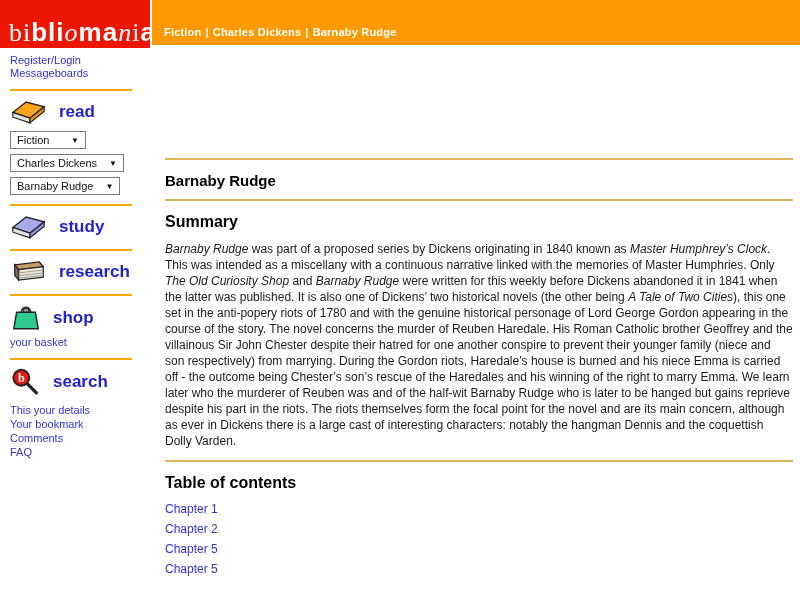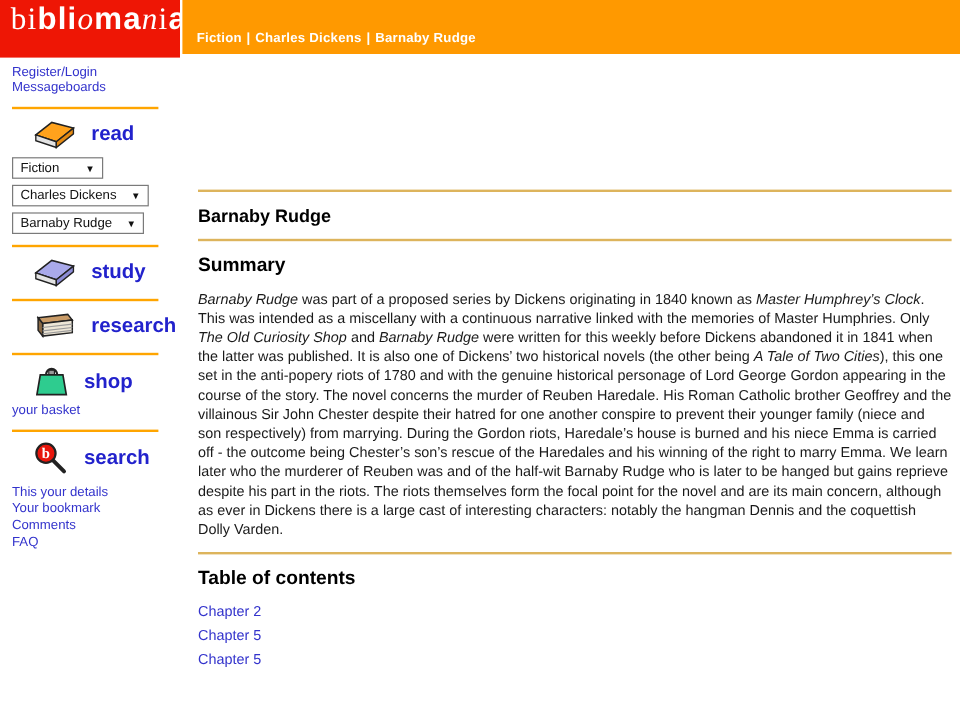--- a/index.html
+++ b/index.html
@@ -11,41 +11,41 @@
     --label-blue:#2222CC;
     --text-black:#1A1A1A;
   }
   *{box-sizing:border-box;margin:0;padding:0;}
   body{background:#fff;font-family:"Liberation Sans",sans-serif;}
   .viewport{width:800px;height:600px;overflow:hidden;background:#fff;position:relative;}
 
   
   .header{height:48px;position:relative;}
   .logo-block{position:absolute;left:0;top:0;width:150px;height:48px;background:var(--logo-red);
-    display:flex;align-items:flex-start;padding-left:9px;cursor:pointer;}
+    display:flex;align-items:flex-end;padding-left:9px;cursor:pointer;}
   .logo-text{color:#fff;font-size:26px;letter-spacing:1px;white-space:nowrap;}
   .logo-text .seg-serif{font-family:"Liberation Serif",serif;font-weight:normal;}
   .logo-text .seg-bold{font-family:"Liberation Sans",sans-serif;font-weight:bold;}
   .logo-text .seg-italic{font-family:"Liberation Serif",serif;font-style:italic;}
   .topbar{position:absolute;left:152px;right:0;top:0;height:45px;background:var(--header-orange);
     display:flex;align-items:flex-end;padding:0 0 7px 12px;}
   .breadcrumb{color:#fff;font-size:11px;font-weight:bold;letter-spacing:.2px;}
   .breadcrumb .crumb{cursor:pointer;}
   .breadcrumb .sep{padding:0 4px;}
 
   
   .page-body{display:flex;align-items:flex-start;}
   .sidebar{width:150px;flex:0 0 150px;padding:6px 0 0 10px;font-size:11px;}
   .content{flex:1;padding:0 7px 0 15px;color:var(--text-black);}
 
   
   .side-links a, .side-link{display:block;color:var(--link-blue);text-decoration:none;
     font-size:11px;line-height:13px;cursor:pointer;}
   .side-rule{border:0;border-top:2px solid var(--side-rule);width:122px;margin:9px 0 7px;}
-  .section{display:flex;align-items:center;gap:11px;margin:5px 17px 4px;cursor:pointer;}
+  .section{display:flex;align-items:center;gap:11px;margin:5px 0 4px;cursor:pointer;}
   .section-label{color:var(--label-blue);font-size:17px;font-weight:bold;}
   .icon{display:inline-flex;flex:0 0 auto;}
   .selects{margin:6px 0 3px;}
   .fselect{display:flex;align-items:center;justify-content:space-between;gap:12px;
     border:1px solid #7a7a7a;background:#fff;min-width:76px;width:max-content;
     padding:2px 6px;font-size:11px;margin-bottom:5px;cursor:pointer;color:#111;}
   .fselect .arrow{font-size:8px;color:#111;}
   .basket{margin:1px 0 5px;}
   .search-links{margin-top:8px;}
   .search-links .side-link{margin-bottom:1px;}
@@ -177,20 +177,21 @@
 
     <div class="content">
       <hr class="content-rule rule-top">
       <h1>Barnaby Rudge</h1>
       <hr class="content-rule">
       <h2>Summary</h2>
       <p class="summary-text" id="summary-text"><em>Barnaby Rudge</em><span> was part of a proposed series by Dickens originating in 1840 known as </span><em>Master Humphrey’s Clock</em><span>. This was intended as a miscellany with a continuous narrative linked with the memories of Master Humphries. Only </span><em>The Old Curiosity Shop</em><span> and </span><em>Barnaby Rudge</em><span> were written for this weekly before Dickens abandoned it in 1841 when the latter was published. It is also one of Dickens’ two historical novels (the other being </span><em>A Tale of Two Cities</em><span>), this one set in the anti-popery riots of 1780 and with the genuine historical personage of Lord George Gordon appearing in the course of the story. The novel concerns the murder of Reuben Haredale. His Roman Catholic brother Geoffrey and the villainous Sir John Chester despite their hatred for one another conspire to prevent their younger family (niece and son respectively) from marrying. During the Gordon riots, Haredale’s house is burned and his niece Emma is carried off - the outcome being Chester’s son’s rescue of the Haredales and his winning of the right to marry Emma. We learn later who the murderer of Reuben was and of the half-wit Barnaby Rudge who is later to be hanged but gains reprieve despite his part in the riots. The riots themselves form the focal point for the novel and are its main concern, although as ever in Dickens there is a large cast of interesting characters: notably the hangman Dennis and the coquettish Dolly Varden.</span></p>
       <hr class="content-rule">
       <h2>Table of contents</h2>
       <div class="toc-list" id="toc-list">
+          <span class="chapter-link">Chapter 1</span>
           <span class="chapter-link">Chapter 2</span>
           <span class="chapter-link">Chapter 5</span>
           <span class="chapter-link">Chapter 5</span>
         </div>
     </div>
 
   </div>
 </div>
 
 </body></html>

